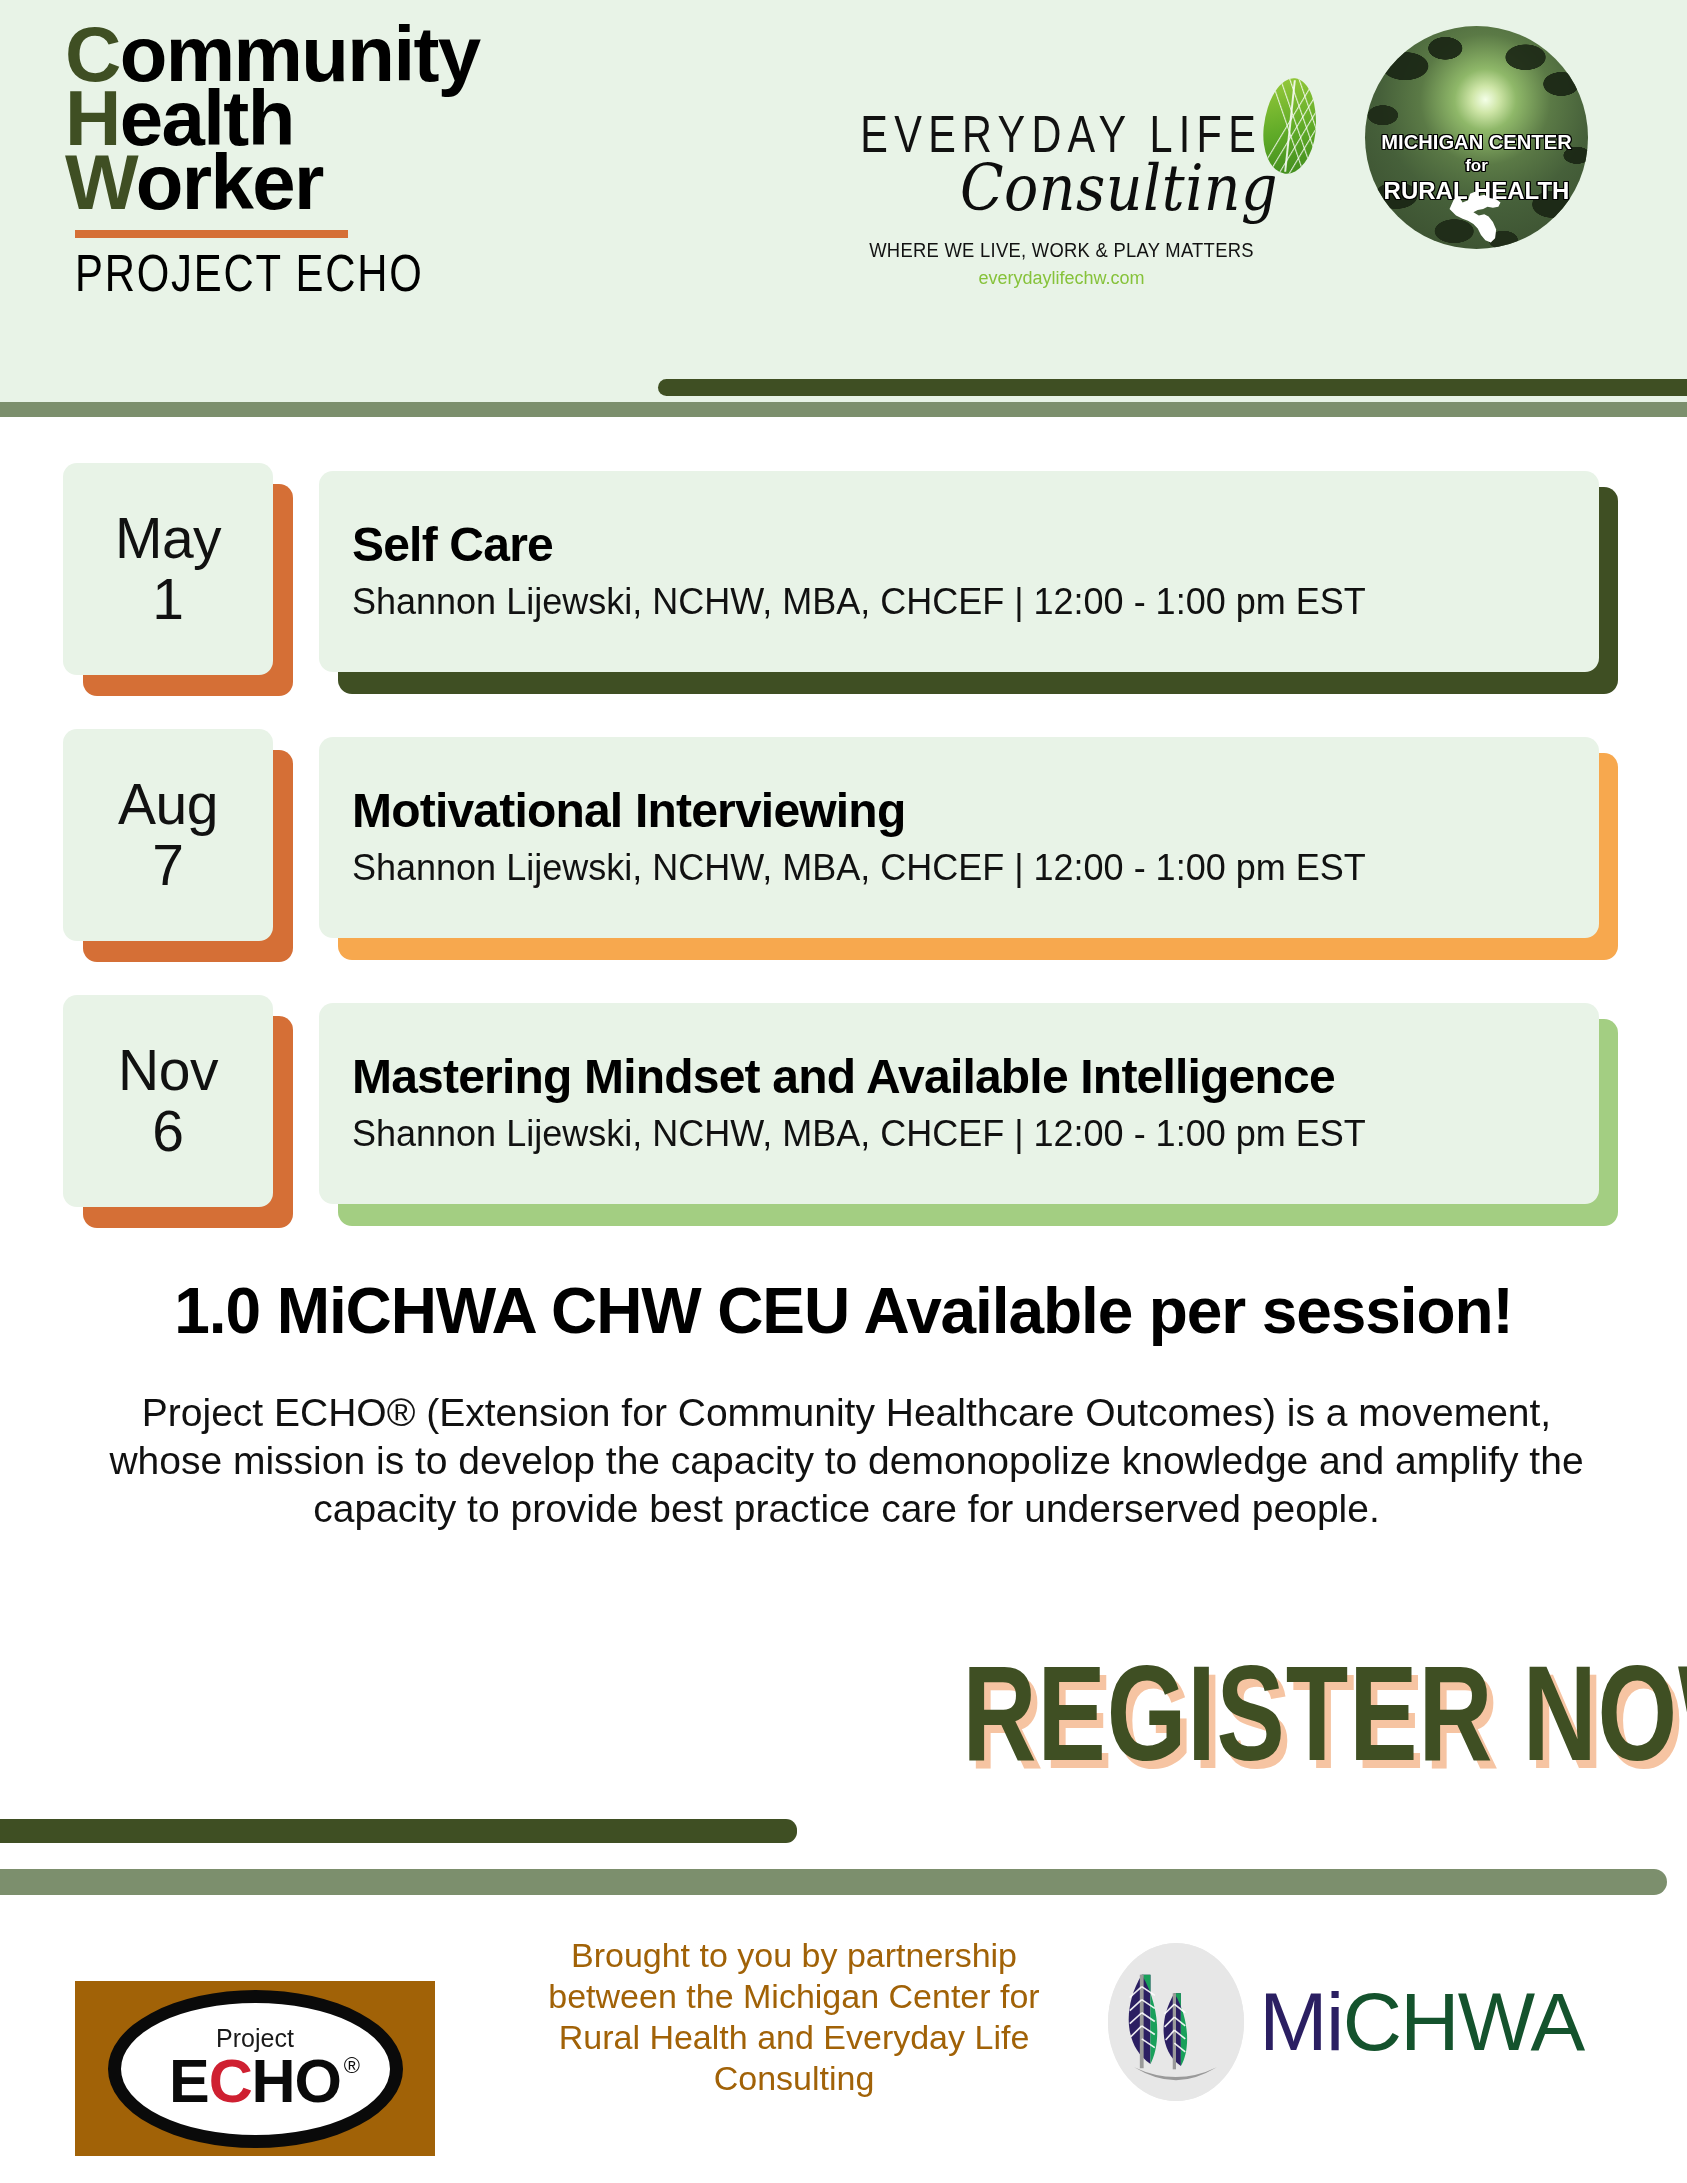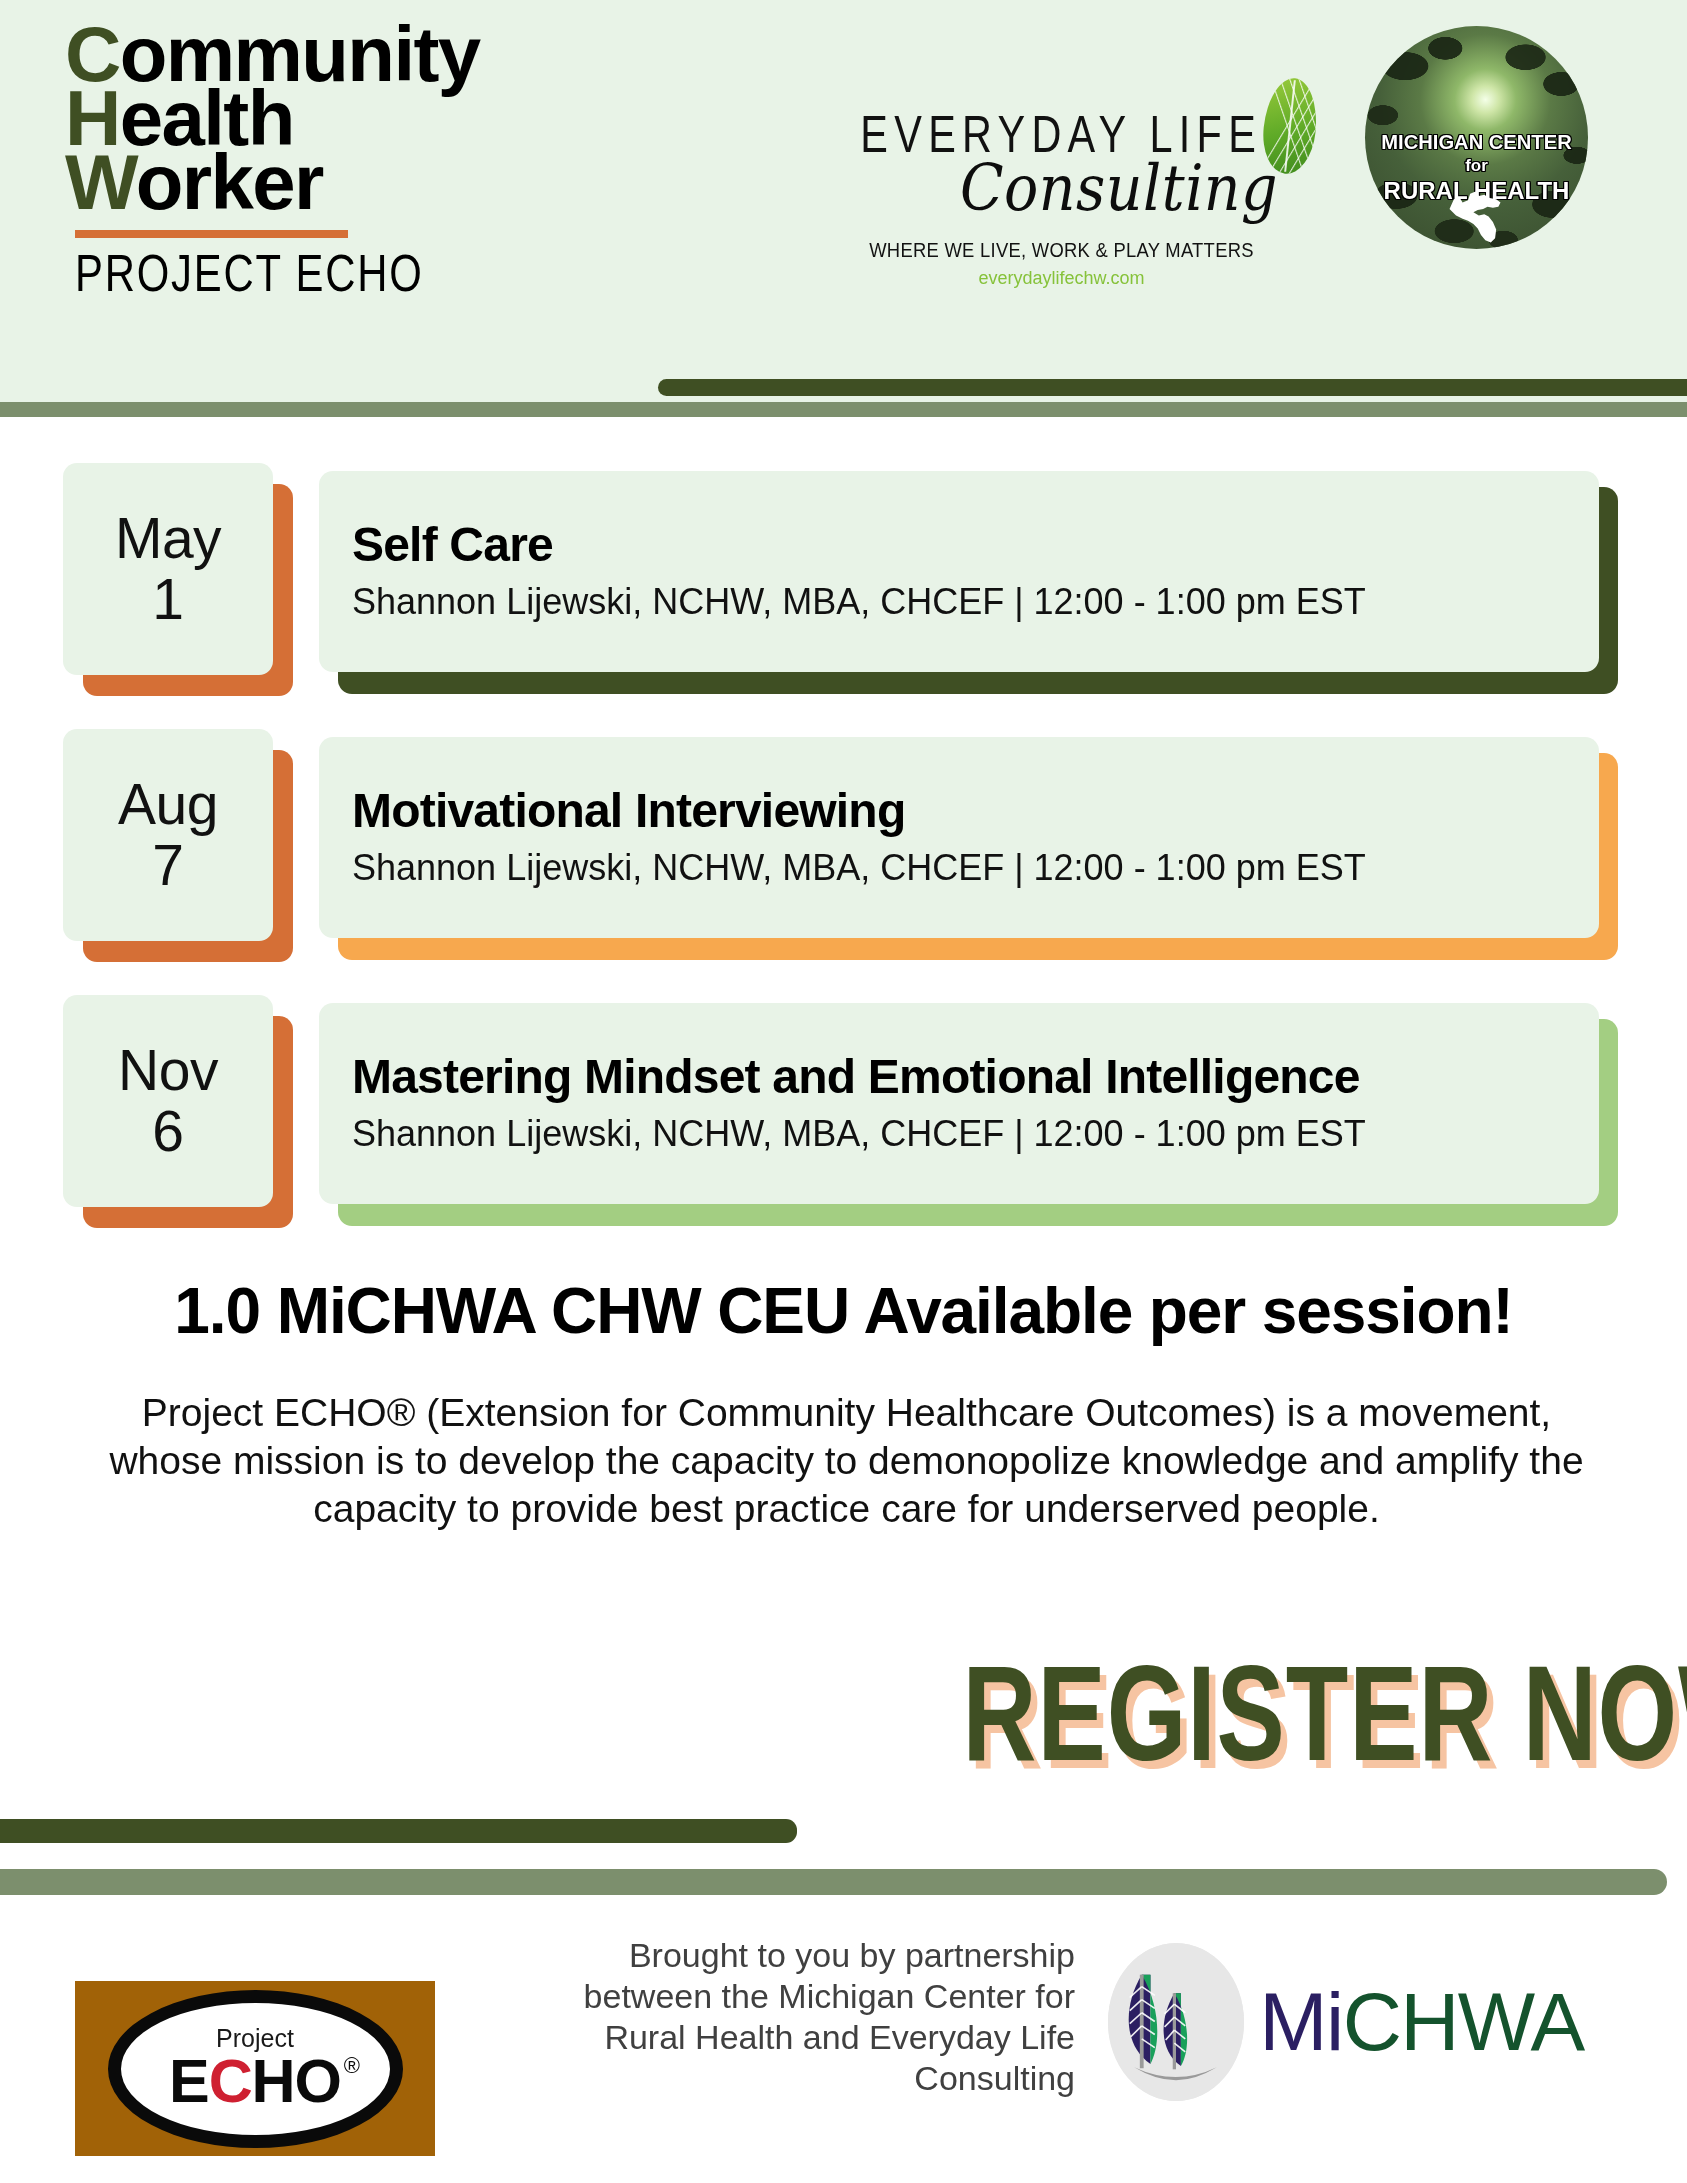--- a/index.html
+++ b/index.html
@@ -388,26 +388,26 @@
     position: absolute;
     right: 29.5px; top: 50px;
     font-family: "Liberation Sans", sans-serif;
     font-size: 22px;
     color: #0a0a0a;
   }
   .partner-text {
     position: absolute;
     left: 513px; top: 1935px;
     width: 562px;
-    text-align: right;
+    text-align: center;
     font-family: "Liberation Sans", sans-serif;
     font-weight: 400;
     font-size: 34px;
     line-height: 41px;
-    color: #404040;
+    color: #a16207;
   }
   .michwa-logo {
     position: absolute;
     left: 1108px; top: 1943px;
     width: 513px; height: 158px;
     display: flex;
     align-items: center;
   }
   .michwa-mark {
     position: relative;
@@ -495,21 +495,21 @@
     </div>
 
     <div class="session-row">
       <div class="date-shadow" style="background:#d56f36"></div>
       <div class="date-chip">
         <div class="date-month">Nov</div>
         <div class="date-day">6</div>
       </div>
       <div class="topic-shadow" style="background:#a3ce82"></div>
       <div class="topic-card">
-        <div class="topic-title">Mastering Mindset and Emotional Intelligence</div>
+        <div class="topic-title">Mastering Mindset and Available Intelligence</div>
         <div class="topic-meta">Shannon Lijewski, NCHW, MBA, CHCEF | 12:00 - 1:00 pm EST</div>
       </div>
     </div>
 
   </div>
 
   <div class="ceu-line">1.0 MiCHWA CHW CEU Available per session!</div>
 
   <div class="desc">Project ECHO® (Extension for Community Healthcare Outcomes) is a movement, whose mission is to develop the capacity to demonopolize knowledge and amplify the capacity to provide best practice care for underserved people.</div>
 

